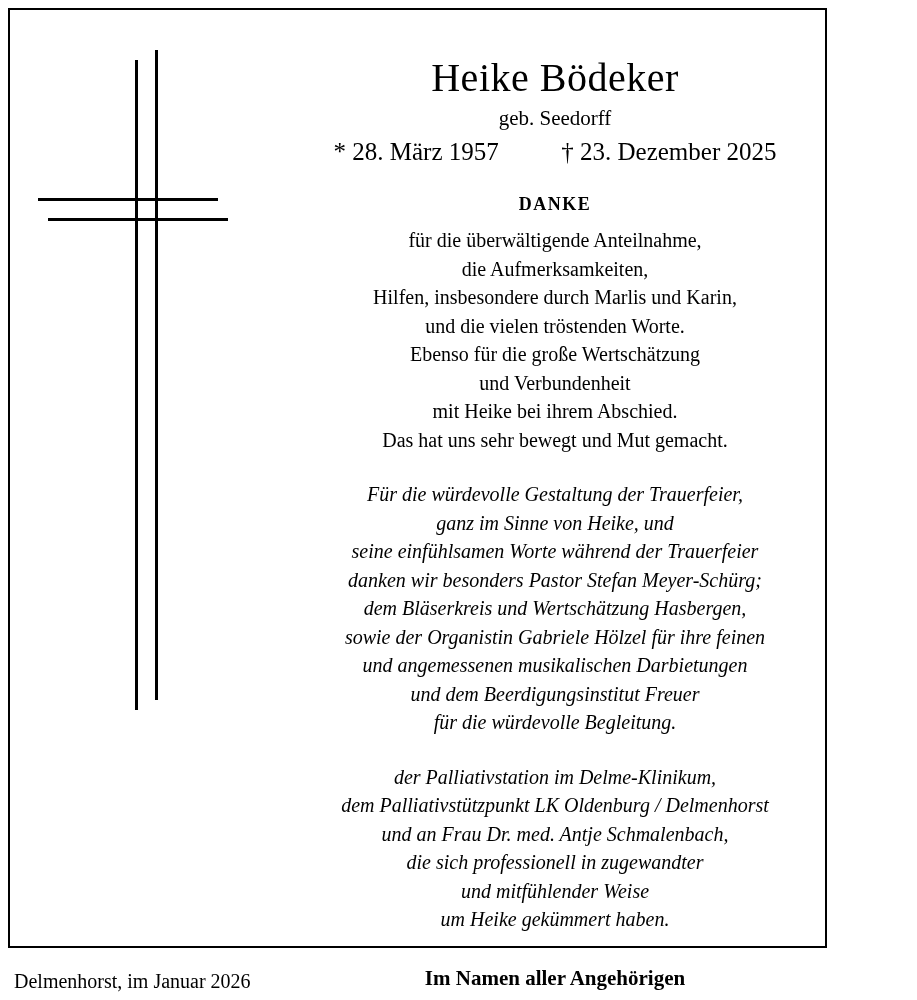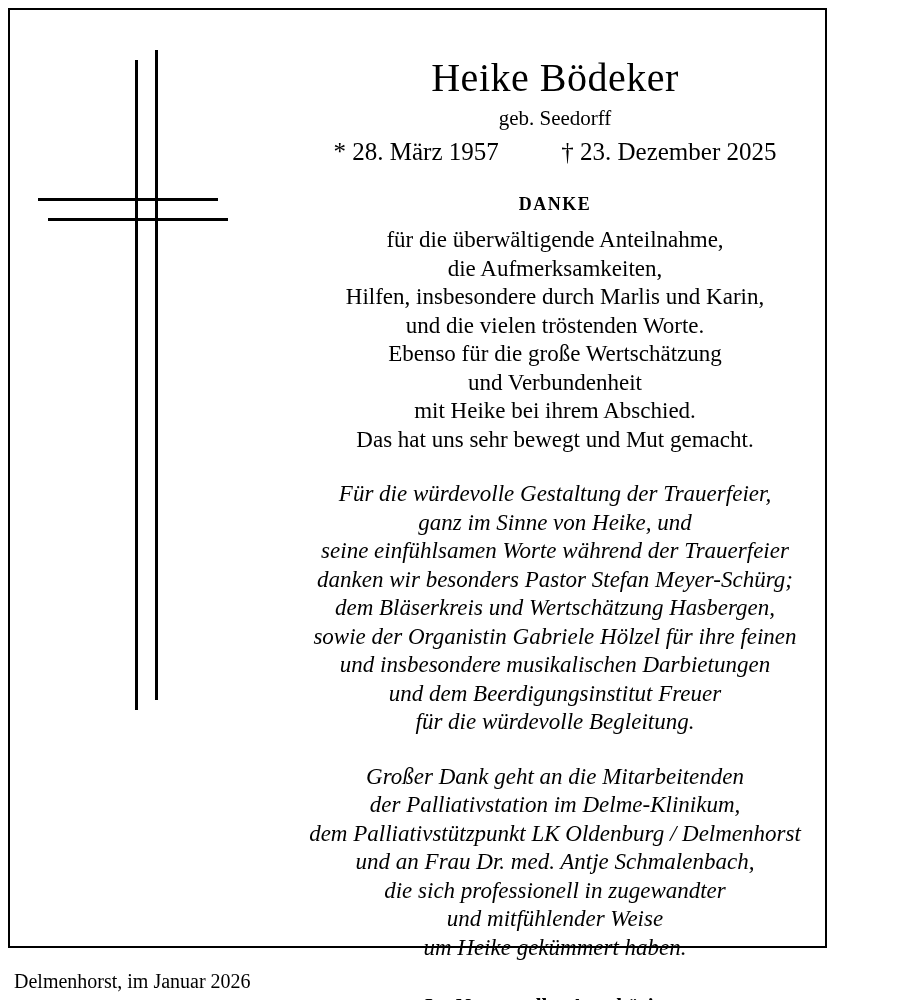--- a/index.html
+++ b/index.html
@@ -94,21 +94,21 @@
     white-space: pre;
   }
   .danke {
     font-size: 18px;
     font-weight: bold;
     letter-spacing: 1.5px;
     margin-top: 22px;
     line-height: 28px;
   }
   .para {
-    font-size: 23px;
+    font-size: 20px;
     line-height: 28.5px;
     margin-top: 8px;
   }
   .para.gap {
     margin-top: 26px;
     font-style: italic;
   }
   .signature {
     font-size: 21px;
     font-weight: bold;
@@ -154,27 +154,26 @@
         <div>Das hat uns sehr bewegt und Mut gemacht.</div>
       </div>
 
       <div class="para gap">
         <div>Für die würdevolle Gestaltung der Trauerfeier,</div>
         <div>ganz im Sinne von Heike, und</div>
         <div>seine einfühlsamen Worte während der Trauerfeier</div>
         <div>danken wir besonders Pastor Stefan Meyer-Schürg;</div>
         <div>dem Bläserkreis und Wertschätzung Hasbergen,</div>
         <div>sowie der Organistin Gabriele Hölzel für ihre feinen</div>
-        <div>und insbesondere musikalischen Darbietungen</div>
+        <div>und angemessenen musikalischen Darbietungen</div>
         <div>und dem Beerdigungsinstitut Freuer</div>
         <div>für die würdevolle Begleitung.</div>
       </div>
 
       <div class="para gap">
-        <div>Großer Dank geht an die Mitarbeitenden</div>
         <div>der Palliativstation im Delme-Klinikum,</div>
         <div>dem Palliativstützpunkt LK Oldenburg / Delmenhorst</div>
         <div>und an Frau Dr. med. Antje Schmalenbach,</div>
         <div>die sich professionell in zugewandter</div>
         <div>und mitfühlender Weise</div>
         <div>um Heike gekümmert haben.</div>
       </div>
 
       <div class="signature">
         <div>Im Namen aller Angehörigen</div>

